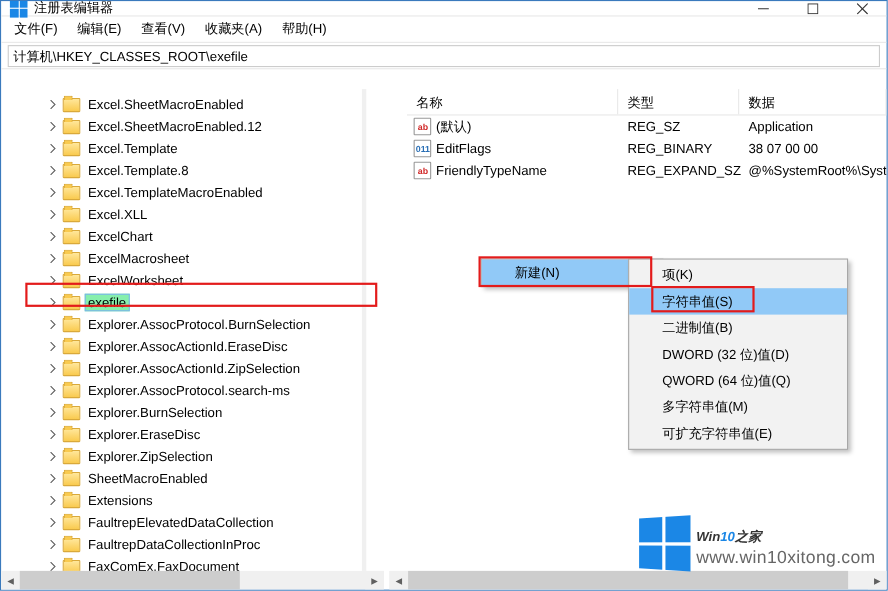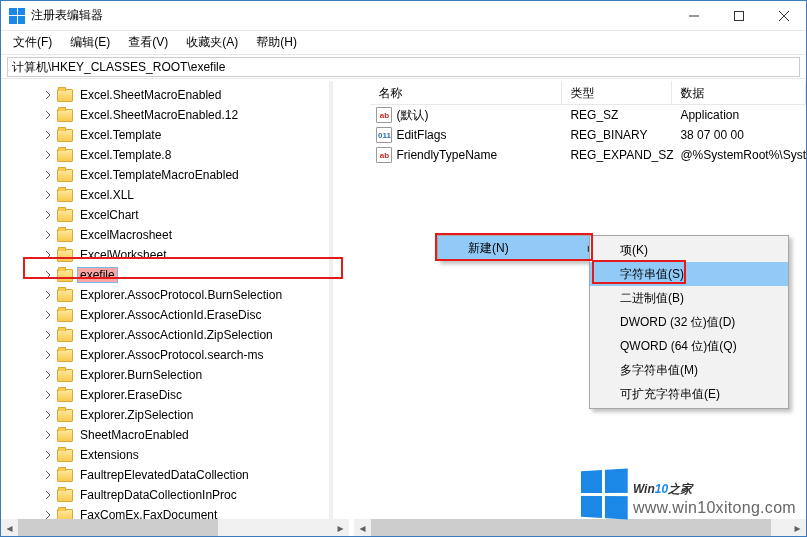--- a/index.html
+++ b/index.html
@@ -1,39 +1,39 @@
 <!DOCTYPE html>
 <html><head>
 <meta charset="utf-8">
 <style>
 * { box-sizing: border-box; margin: 0; padding: 0; font-family: "Microsoft YaHei", "Segoe UI", Tahoma, sans-serif; font-size: 12px; }
 body { background: #fff; width: 807px; height: 537px; border: 1px solid #3a7abd; position: relative; overflow: hidden; }
 
-.titlebar { height: 30px; display: flex; align-items: center; padding-left: 8px; border-bottom: 1px solid #e8e8e8; }
+.titlebar { height: 14px; display: flex; align-items: center; padding-left: 8px; border-bottom: 1px solid #e8e8e8; }
 .titlebar .app-icon { width: 16px; height: 16px; display: grid; grid-template: 1fr 1fr / 1fr 1fr; gap: 1px; margin-right: 6px; }
 .titlebar .app-icon span { background: #1b87e6; }
 .titlebar .title { flex: 1; }
 .win-ctl { display: flex; }
 .win-ctl div { width: 45px; height: 30px; display: flex; align-items: center; justify-content: center; color: #333; }
 .win-ctl svg { width: 10px; height: 10px; }
 
 .menubar { height: 24px; display: flex; align-items: center; padding-left: 4px; border-bottom: 1px solid #e8e8e8; gap: 2px; }
 .menubar span { padding: 3px 8px; }
 
 .addressbar { height: 24px; padding: 2px 6px; border-bottom: 1px solid #e8e8e8; }
 .addressbar input { width: 100%; height: 20px; border: 1px solid #ccc; padding: 0 4px; font-size: 12px; }
 
 .content { position: absolute; top: 80px; left: 0; right: 0; bottom: 17px; display: flex; }
 .tree { width: 348px; overflow: hidden; padding-top: 4px; position: relative; }
 .tree-item { display: flex; align-items: center; height: 20px; padding-left: 42px; white-space: nowrap; }
 .tree-item .chev { width: 10px; height: 10px; margin-right: 4px; display: flex; align-items: center; justify-content: center; color: #606060; }
 .tree-item .chev svg { width: 8px; height: 8px; }
 .tree-item .folder { width: 16px; height: 13px; background: linear-gradient(#ffe79b,#f9ca4f); border: 1px solid #d9a93a; border-radius: 1px; margin-right: 4px; position: relative; }
 .tree-item .folder::before { content:""; position:absolute; top:-3px; left:0; width:6px; height:3px; background:#f9ca4f; border:1px solid #d9a93a; border-bottom:none; border-radius:1px 1px 0 0; }
-.tree-item.selected .label { background: #fca5a5; border: 1px solid #7ab7e8; padding: 0 2px; }
+.tree-item.selected .label { background: #86efac; border: 1px solid #7ab7e8; padding: 0 2px; }
 .tree-item .label { padding: 0 3px; }
 
 .splitter { width: 5px; background: #f0f0f0; cursor: col-resize; }
 
 .listview { flex: 1; position: relative; margin-left: 37px; }
 .list-header { display: flex; height: 24px; border-bottom: 1px solid #e8e8e8; }
 .list-header div { padding: 4px 8px; border-right: 1px solid #e8e8e8; }
 .col-name { width: 192px; }
 .col-type { width: 110px; }
 .col-data { flex: 1; }
@@ -43,21 +43,21 @@
 .list-row .cell-data { flex: 1; padding-left: 8px; white-space: nowrap; overflow: hidden; }
 .ricon { width: 16px; height: 16px; margin-right: 4px; border: 1px solid #999; display: flex; align-items: center; justify-content: center; font-size: 8px; font-weight: bold; border-radius: 1px; }
 .ricon.str { color: #d02828; }
 .ricon.bin { color: #2a6fb5; }
 
 .ctx { position: absolute; background: #f2f2f2; border: 1px solid #a7a7a7; box-shadow: 3px 3px 4px rgba(0,0,0,.25); z-index: 10; }
 .ctx-item { height: 24px; display: flex; align-items: center; padding: 0 30px 0 30px; white-space: nowrap; position: relative; }
 .ctx-item.has-sub::after { content: "▶"; position: absolute; right: 8px; font-size: 8px; color: #333; }
 .ctx-item.hover { background: #91c9f7; }
 .ctx1 { left: 436px; top: 234px; width: 166px; }
-.ctx2 { left: 588px; top: 234px; width: 200px; padding:2px 0; }
+.ctx2 { left: 570px; top: 234px; width: 200px; padding:2px 0; }
 
 .redbox { position: absolute; border: 2px solid #e31b1b; pointer-events: none; z-index: 20; }
 .red1 { left: 22px; top: 256px; width: 320px; height: 22px; }
 .red2 { left: 434px; top: 232px; width: 158px; height: 28px; }
 .red3 { left: 591px; top: 259px; width: 94px; height: 24px; }
 
 .hscroll { position: absolute; bottom: 0; left: 0; width: 348px; height: 17px; background: #f0f0f0; display: flex; align-items: center; }
 .hscroll .btn { width: 17px; height: 17px; background: #f0f0f0; display:flex; align-items:center; justify-content:center; color:#606060; }
 .hscroll .track { flex:1; height:17px; position:relative; }
 .hscroll .thumb { position:absolute; left:0; top:0; width:200px; height:17px; background:#cdcdcd; }

